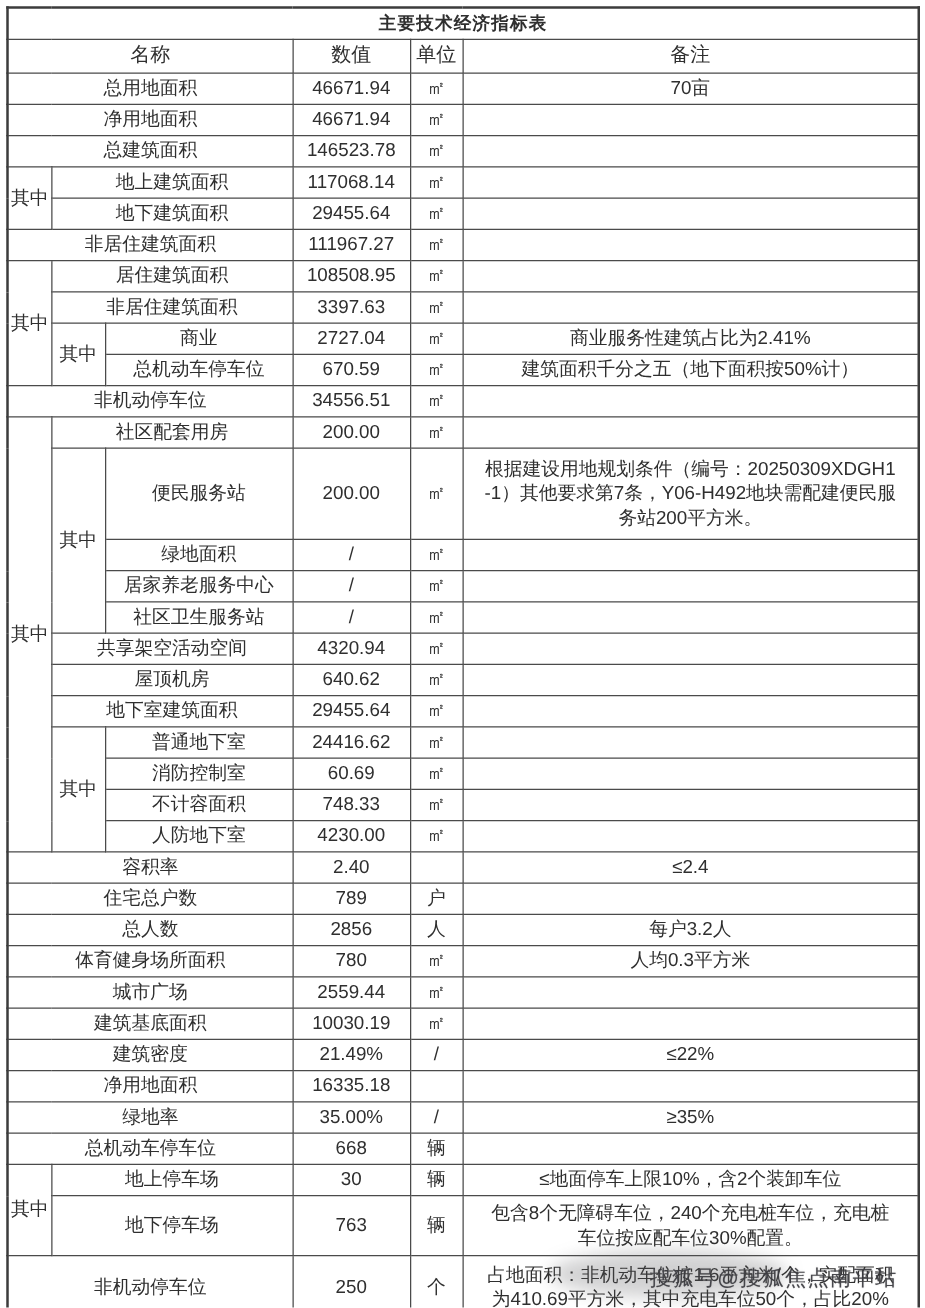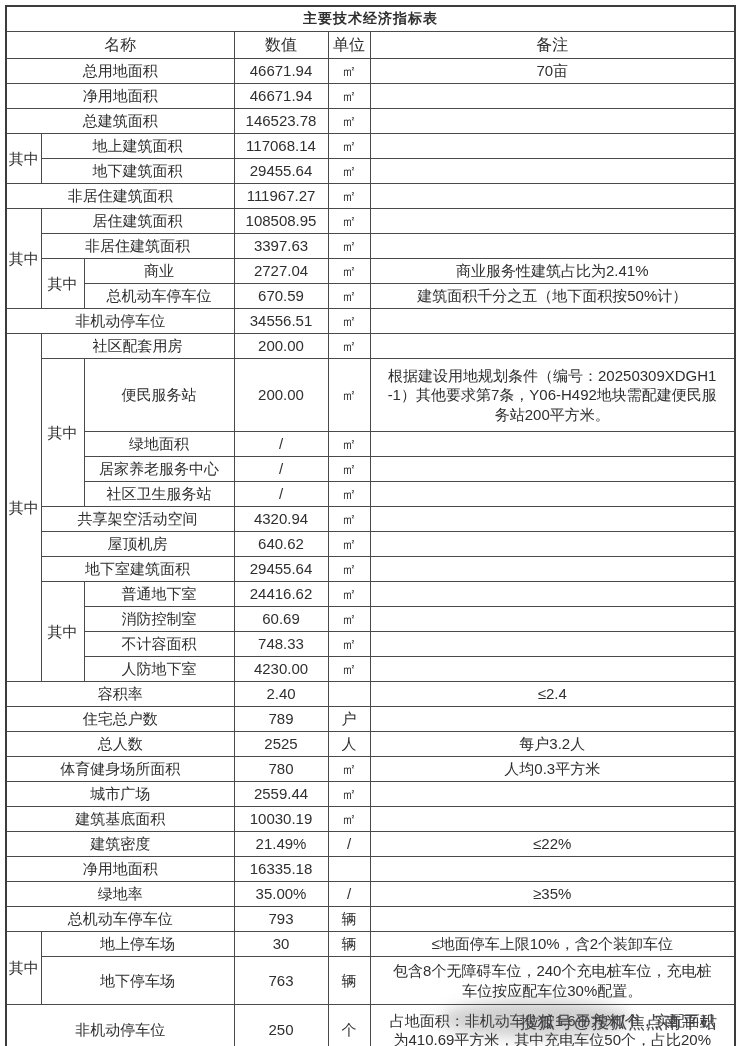--- a/index.html
+++ b/index.html
@@ -244,21 +244,21 @@
     <td class="remark">≤2.4</td>
   </tr>
   <tr>
     <td colspan="3">住宅总户数</td>
     <td>789</td>
     <td>户</td>
     <td class="remark"></td>
   </tr>
   <tr>
     <td colspan="3">总人数</td>
-    <td>2525</td>
+    <td>2856</td>
     <td>人</td>
     <td class="remark">每户3.2人</td>
   </tr>
   <tr>
     <td colspan="3">体育健身场所面积</td>
     <td>780</td>
     <td>㎡</td>
     <td class="remark">人均0.3平方米</td>
   </tr>
   <tr>
@@ -286,21 +286,21 @@
     <td class="remark"></td>
   </tr>
   <tr>
     <td colspan="3">绿地率</td>
     <td>35.00%</td>
     <td>/</td>
     <td class="remark">≥35%</td>
   </tr>
   <tr>
     <td colspan="3">总机动车停车位</td>
-    <td>793</td>
+    <td>668</td>
     <td>辆</td>
     <td class="remark"></td>
   </tr>
 
   <tr>
     <td class="group" rowspan="2">其中</td>
     <td colspan="2">地上停车场</td>
     <td>30</td>
     <td>辆</td>
     <td class="remark">≤地面停车上限10%，含2个装卸车位</td>

